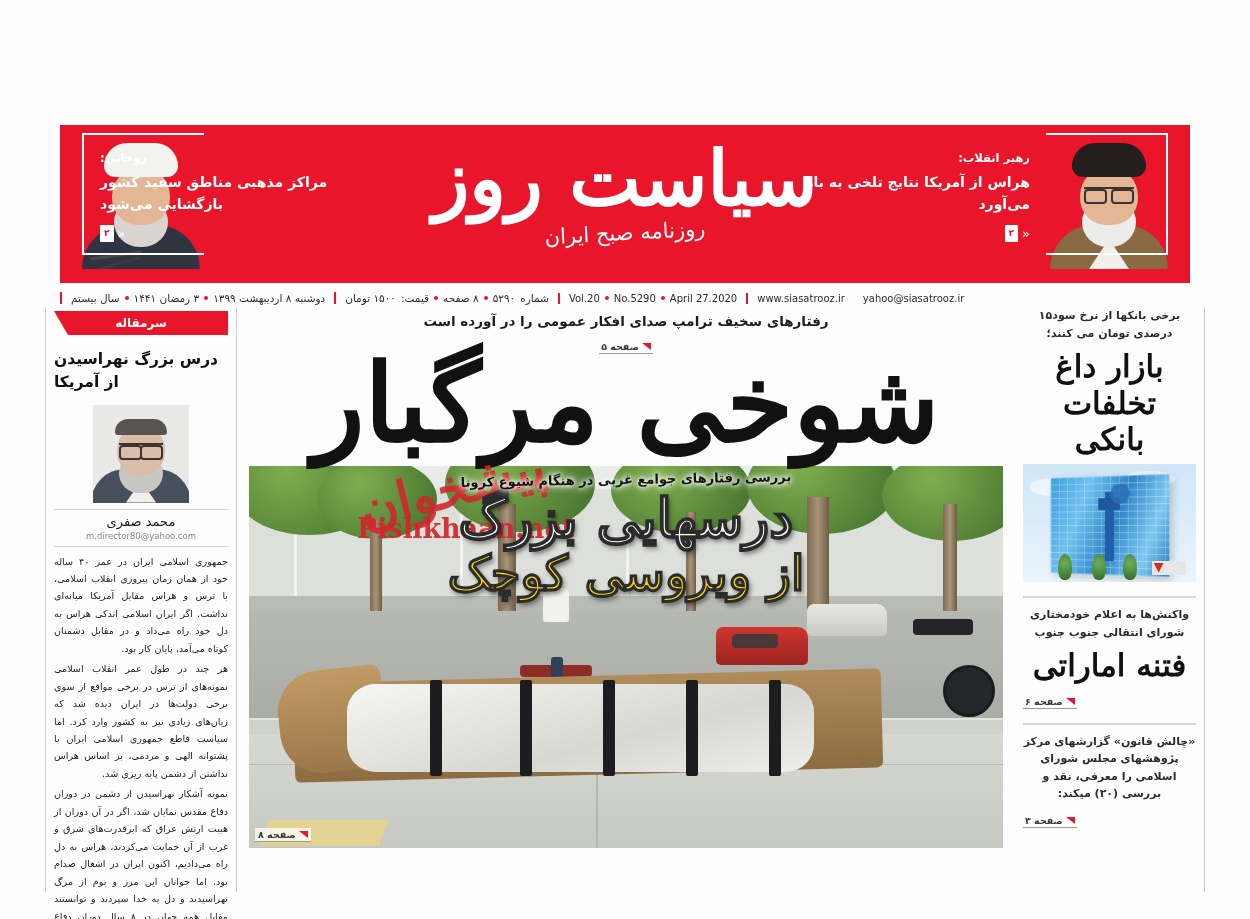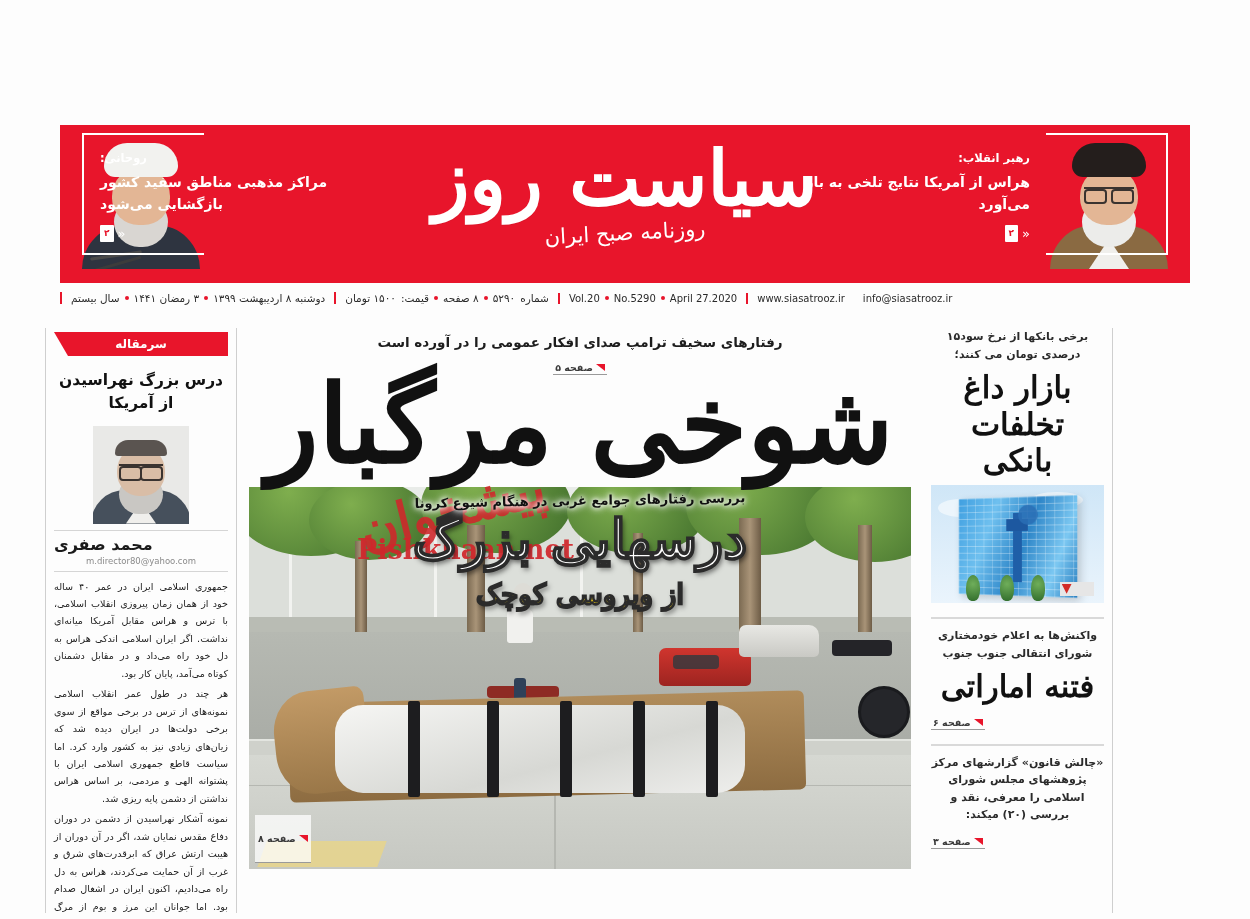--- a/index.html
+++ b/index.html
@@ -133,48 +133,48 @@
   }
   .infoseg:last-child{border-left:none;}
   .infoseg.latin{direction:ltr;font-size:10px;}
   .dot{
     width:4px;height:4px;border-radius:50%;background:#e8152b;
     display:inline-block;
   }
 
   
   .cols{
-    position:absolute;left:45px;top:328px;width:1068px;height:585px;
+    position:absolute;left:45px;top:307px;width:1160px;height:585px;
     display:flex;flex-direction:row-reverse;gap:0;
   }
 
   
   .editorial{
     width:192px;flex:0 0 192px;
     border-right:1px solid #cfcfcf;border-left:1px solid #cfcfcf;
     padding:0 8px;box-sizing:border-box;
     position:relative;
   }
   .ed-badge{
     position:relative;height:24px;margin:4px 0 8px 0;
     background:#e8152b;color:#fff;
     display:flex;align-items:center;justify-content:center;
     font-size:12px;font-weight:bold;
     clip-path:polygon(0 0,100% 0,100% 100%,14px 100%);
   }
   .ed-title{
     font-size:15.5px;font-weight:bold;color:#111;
-    line-height:1.5;text-align:center;margin-bottom:10px;margin-top:13px;
+    line-height:1.5;text-align:left;margin-bottom:10px;margin-top:13px;
   }
   .ed-photo{
     width:96px;height:98px;margin:0 auto 6px auto;position:relative;
     overflow:hidden;background:#efefef;
   }
   .ed-author{
-    text-align:left;font-size:16px;font-weight:bold;color:#1a1a1a;
+    text-align:center;font-size:13px;font-weight:normal;color:#1a1a1a;
     border-top:1px solid #d5d5d5;padding-top:4px;
   }
   .ed-email{
     text-align:center;font-size:8.5px;color:#8a8a8a;direction:ltr;
     margin-top:2px;margin-bottom:6px;
     border-bottom:1px solid #d5d5d5;padding-bottom:5px;
   }
   .ed-body{
     font-size:9.6px;line-height:1.82;color:#1b1b1b;
     text-align:justify;text-justify:inter-word;direction:rtl;
@@ -301,28 +301,28 @@
   }
   .ov-line1{
     font-family:"DejaVu Serif","Liberation Serif",serif;
     font-size:54px;font-weight:bold;color:#ffffff;
     line-height:1.08;margin-top:2px;
     -webkit-text-stroke:2px #2b2b2b;
     text-shadow:2px 3px 5px rgba(0,0,0,.5);
   }
   .ov-line2{
     font-family:"DejaVu Serif","Liberation Serif",serif;
-    font-size:28px;font-weight:bold;color:#f5d416;
-    line-height:1.1;margin-top:12px;
+    font-size:48px;font-weight:bold;color:#f5d416;
+    line-height:1.1;margin-top:0;
     -webkit-text-stroke:1.6px #2b2b2b;
     text-shadow:2px 3px 5px rgba(0,0,0,.5);
   }
   .photo-pagetag{
     position:absolute;left:6px;bottom:6px;z-index:6;
-    background:rgba(255,255,255,.75);padding:18px 3px;
+    background:rgba(255,255,255,.75);padding:1px 3px;
   }
 
   
   .leftcol{
     width:190px;flex:0 0 190px;
     border-right:1px solid #cfcfcf;
     padding:0 8px;box-sizing:border-box;
   }
   .lc-item{padding-bottom:6px;}
   .lc-rule{height:2px;background:#d9d9d9;margin:8px 0 8px 0;}
@@ -460,21 +460,21 @@
       <span>Vol.20</span>
       <span class="dot"></span>
       <span>No.5290</span>
       <span class="dot"></span>
       <span>April  27.2020</span>
     </div>
     <div class="infoseg latin">
       <span>www.siasatrooz.ir</span>
     </div>
     <div class="infoseg latin">
-      <span>info@siasatrooz.ir</span>
+      <span>yahoo@siasatrooz.ir</span>
     </div>
   </div>
 
   <div class="cols">
 
     <div class="editorial">
       <div class="ed-badge">سرمقاله</div>
       <div class="ed-title">درس بزرگ نهراسیدن از آمریکا</div>
       <div class="ed-photo">
         <div class="portrait">

